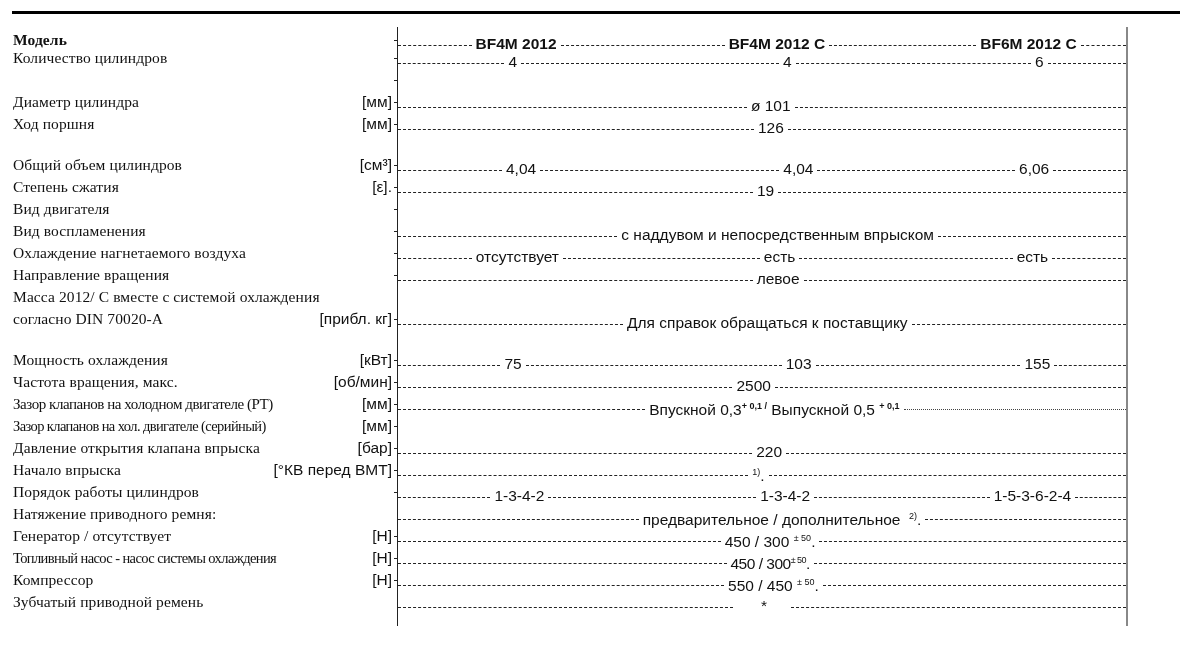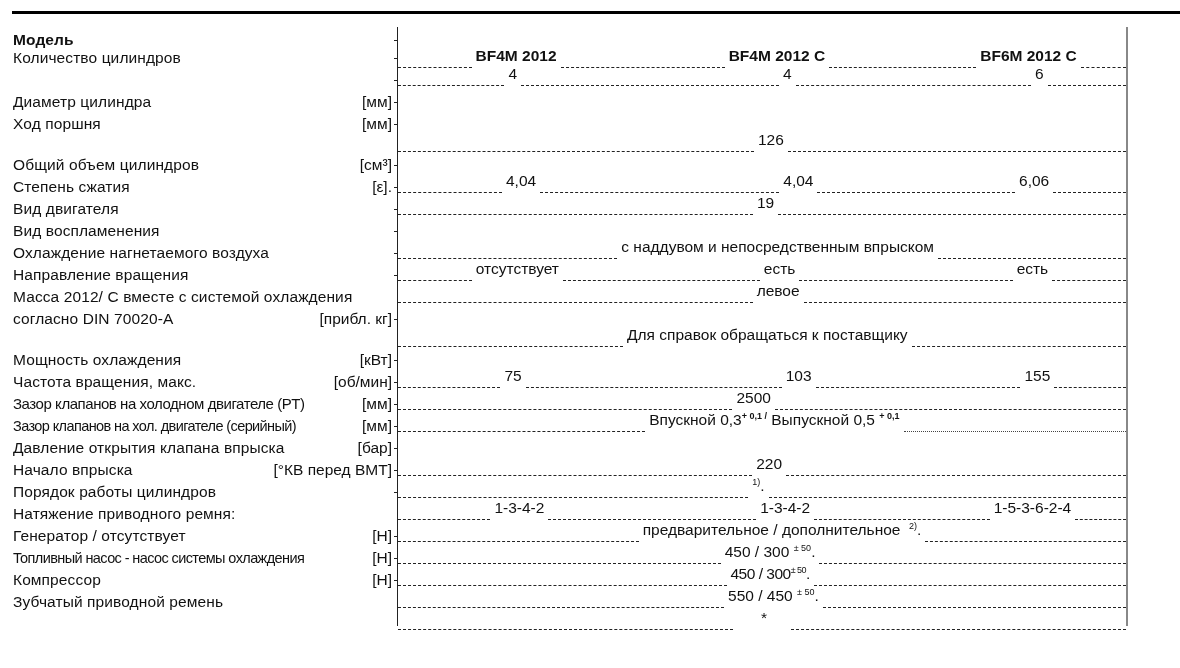--- a/index.html
+++ b/index.html
@@ -2,26 +2,26 @@
 <html><head>
   <meta charset="utf-8">
   <style>
     html, body { margin:0; padding:0; background:#ffffff; }
     body { width:1180px; height:668px; position:relative; overflow:hidden;
            font-family:"Liberation Sans", sans-serif; color:#111; }
     .top-rule { position:absolute; left:12px; top:11px; width:1168px; height:3px; background:#000; }
     .vline-left { position:absolute; left:397px; top:27px; width:1px; height:599px; background:#222; }
     .vline-right { position:absolute; left:1126px; top:27px; width:2px; height:599px; background:#888; }
     .row { position:absolute; left:0; height:22px; width:1180px; }
-    .label { position:absolute; left:13px; top:0; font-size:15.5px; line-height:22px; white-space:nowrap; letter-spacing:0.1px; }
+    .label { position:absolute; left:13px; top:0; font-size:15.5px; line-height:22px; white-space:nowrap; letter-spacing:0.1px;font-family:Liberation Serif, serif; }
     .label.bold { font-weight:bold; }
     .label.narrow { font-size:14.5px; letter-spacing:-0.6px; }
     .unit { position:absolute; right:788px; top:0; font-size:15.5px; line-height:22px; white-space:nowrap; }
     .tick { position:absolute; left:394px; top:11px; width:4px; height:1px; background:#222; }
-    .val { position:absolute; left:398px; top:16px; width:728px; height:22px; display:flex; align-items:flex-end;
+    .val { position:absolute; left:398px; top:4px; width:728px; height:22px; display:flex; align-items:center;
            font-size:15.5px; line-height:22px; white-space:nowrap; }
     .val.bold { font-weight:bold; }
     .dash { flex:1 1 auto; height:0; border-top:1.6px dashed #222; margin:0 4px; position:relative; top:1px; min-width:4px; }
     .dash.edge-l { margin-left:0; }
     .dash.edge-r { margin-right:0; }
     .dash.dotted { border-top:1px dotted #444; }
     .seg { flex:0 0 auto; }
     sup.s { font-size:9px; vertical-align:6px; font-weight:bold; }
     sup.n { font-size:9px; vertical-align:6px; }
   </style>
@@ -61,20 +61,25 @@
 </div>
 
 <div class="row" style="top:69px">
   <div class="tick"></div>
 </div>
 
 <div class="row" style="top:91px">
   <span class="label">Диаметр цилиндра</span>
   <span class="unit">[мм]</span>
   <div class="tick"></div>
+  <div class="val">
+    <span class="dash edge-l" style="flex-grow:1"></span>
+    <span class="seg">ø 101</span>
+    <span class="dash edge-r" style="flex-grow:0.95"></span>
+  </div>
 </div>
 
 <div class="row" style="top:113px">
   <span class="label">Ход поршня</span>
   <span class="unit">[мм]</span>
   <div class="tick"></div>
   <div class="val">
     <span class="dash edge-l" style="flex-grow:1"></span>
     <span class="seg">126</span>
     <span class="dash edge-r" style="flex-grow:0.95"></span>

